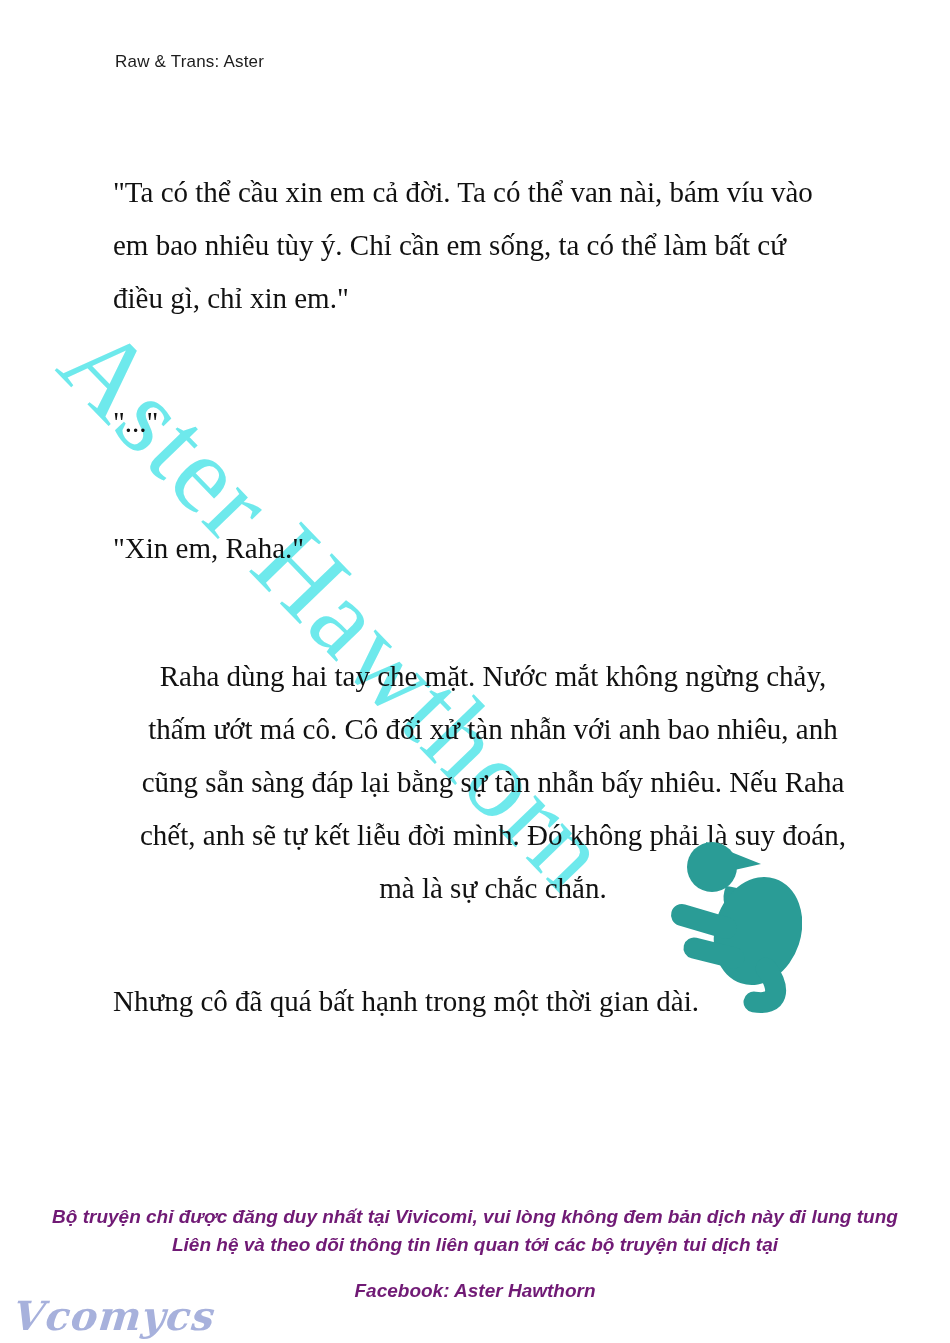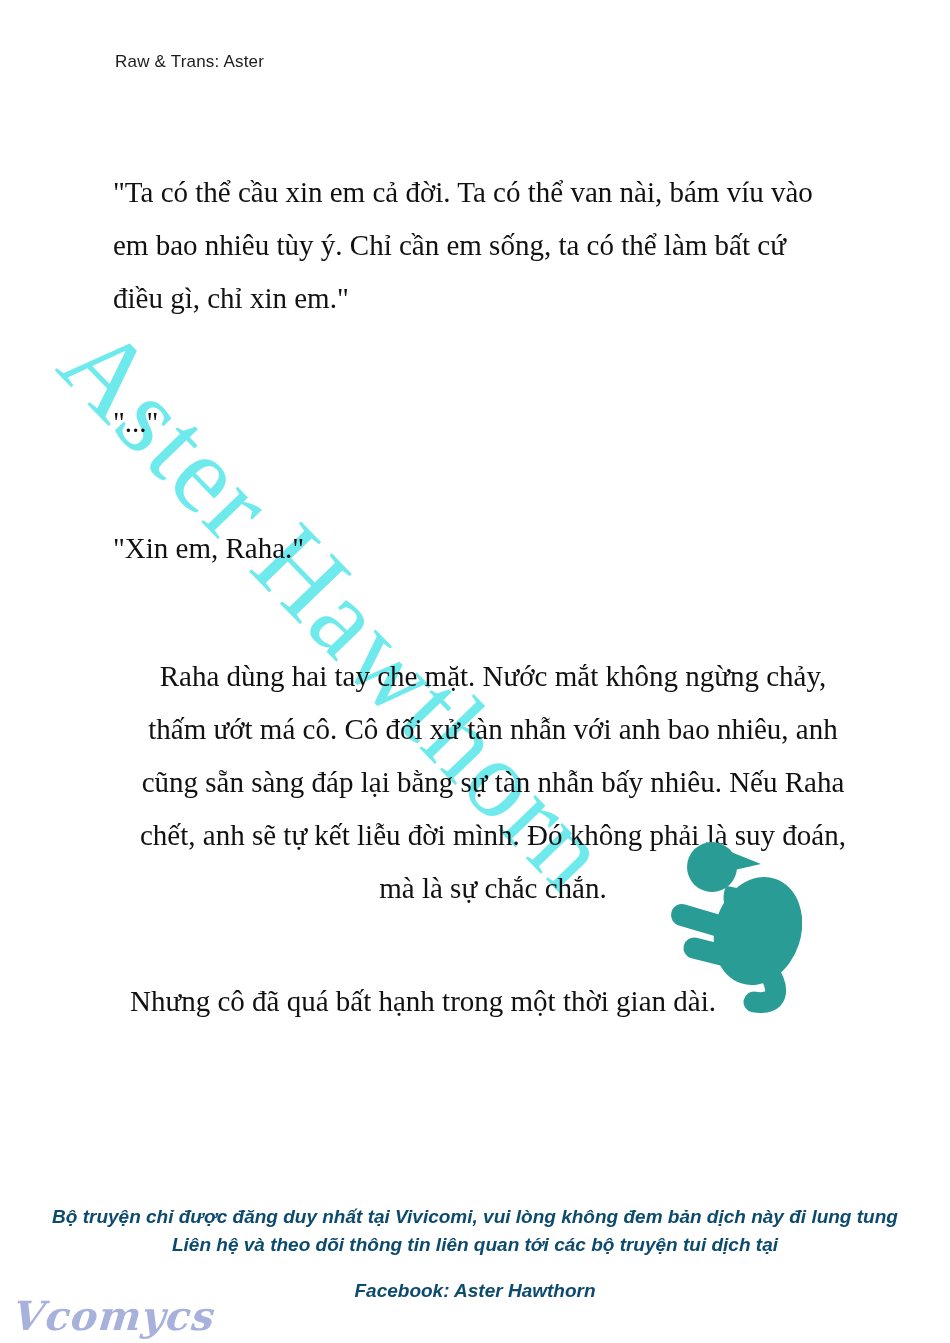--- a/index.html
+++ b/index.html
@@ -45,39 +45,39 @@
     font-size: 29px;
     line-height: 53px;
     color: #111111;
     white-space: pre-line;
     z-index: 2;
   }
   #p1 { top: 166px; }
   #p2 { top: 396px; }
   #p3 { top: 522px; }
   #p4 { top: 650px; text-align: center; }
-  #p5 { top: 975px; margin-left: 17px; }
+  #p5 { top: 975px; }
   .cat {
     position: absolute;
     left: 666px;
     top: 836px;
     width: 136px;
     height: 178px;
     z-index: 3;
   }
   .footer {
     position: absolute;
     left: 0;
     top: 1202px;
     width: 950px;
     text-align: center;
     font-family: "Liberation Sans", sans-serif;
     font-style: italic;
     font-weight: bold;
-    color: #0c4a6e;
+    color: #701a75;
     z-index: 2;
   }
   .footer .f-line1 { font-size: 19px; line-height: 30px; }
   .footer .f-line2 { font-size: 19px; line-height: 26px; text-align: center; }
   .footer .f-line3 { font-size: 19px; line-height: 26px; margin-top: 20px; }
   .vcomycs {
     position: absolute;
     left: 14px;
     top: 1292px;
     font-family: "DejaVu Serif", serif;

